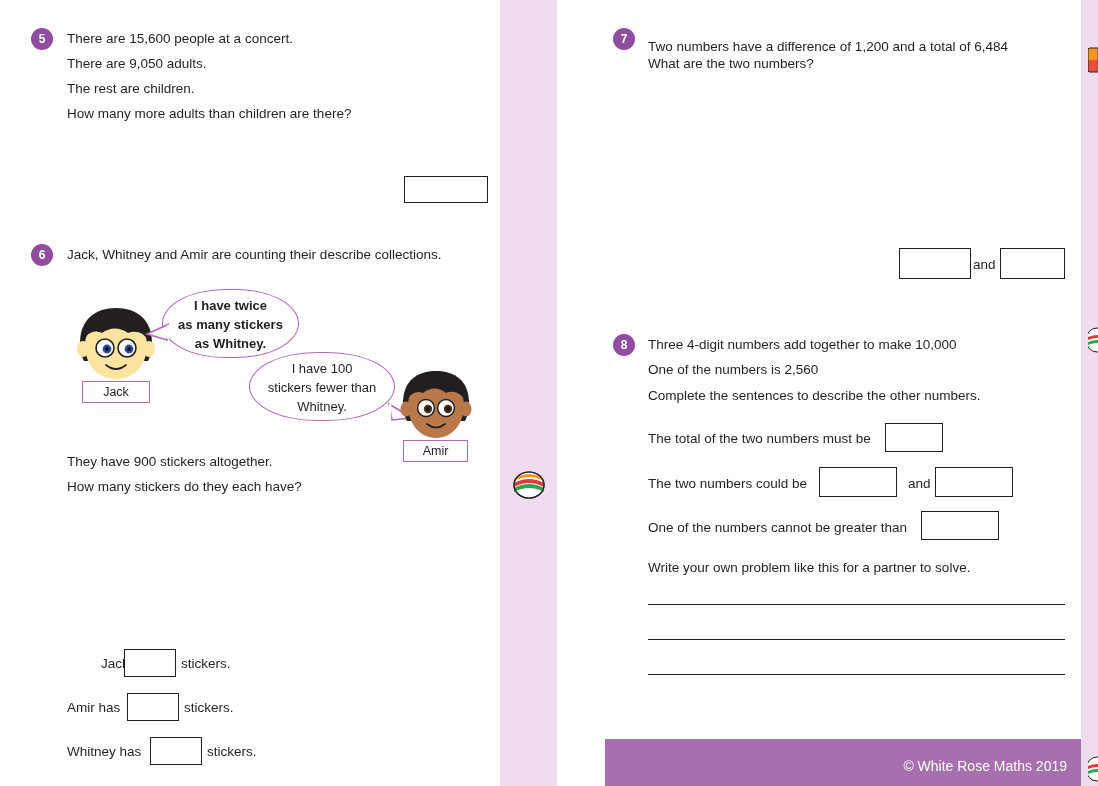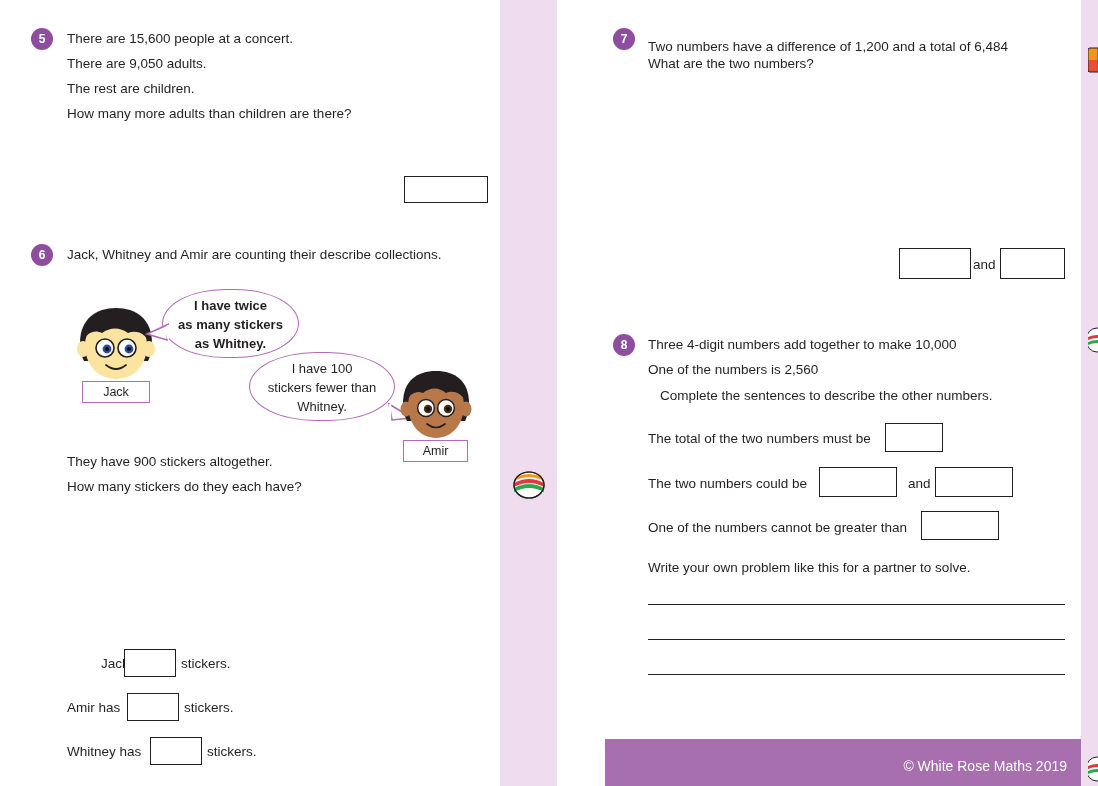--- a/index.html
+++ b/index.html
@@ -238,21 +238,21 @@
     <div class="qline" style="left:91px; top:31px;margin-top:8px;">Two numbers have a difference of 1,200 and a total of 6,484</div>
     <div class="qline" style="left:91px; top:56px;">What are the two numbers?</div>
 
     <div class="abox" style="left:342px; top:248px; width:72px; height:31px;"></div>
     <div class="qline" style="left:416px; top:257px;">and</div>
     <div class="abox" style="left:443px; top:248px; width:65px; height:31px;"></div>
 
     <div class="qnum" style="left:56px; top:334px;">8</div>
     <div class="qline" style="left:91px; top:337px;">Three 4-digit numbers add together to make 10,000</div>
     <div class="qline" style="left:91px; top:362px;">One of the numbers is 2,560</div>
-    <div class="qline" style="left:91px; top:388px;margin-left:12px;">Complete the sentences to describe the other numbers.</div>
+    <div class="qline" style="left:91px; top:388px;">Complete the sentences to describe the other numbers.</div>
 
     <div class="qline" style="left:91px; top:431px;">The total of the two numbers must be</div>
 
     <div class="abox" style="left:328px; top:423px; width:58px; height:29px;"></div>
 
     <div class="qline" style="left:91px; top:476px;">The two numbers could be</div>
     <div class="abox" style="left:262px; top:467px; width:78px; height:30px;"></div>
     <div class="qline" style="left:351px; top:476px;">and</div>
     <div class="abox" style="left:378px; top:467px; width:78px; height:30px;"></div>
 

